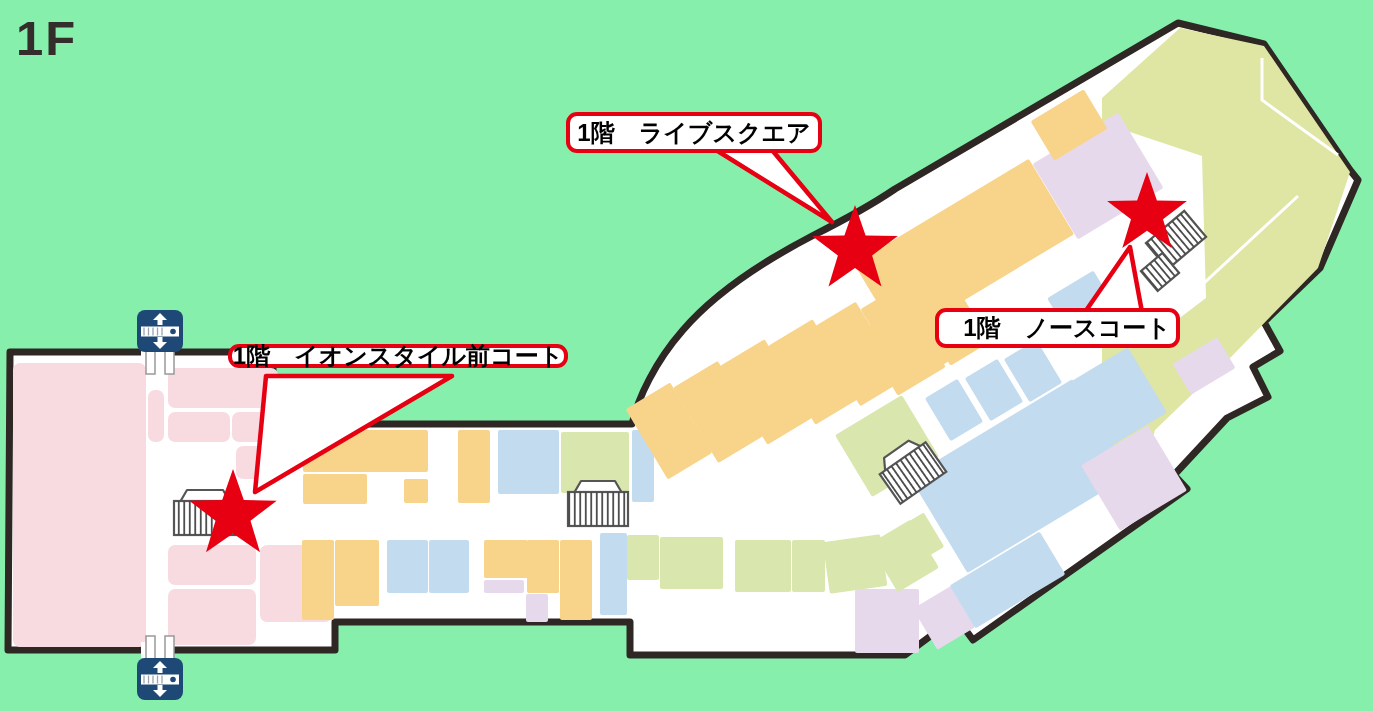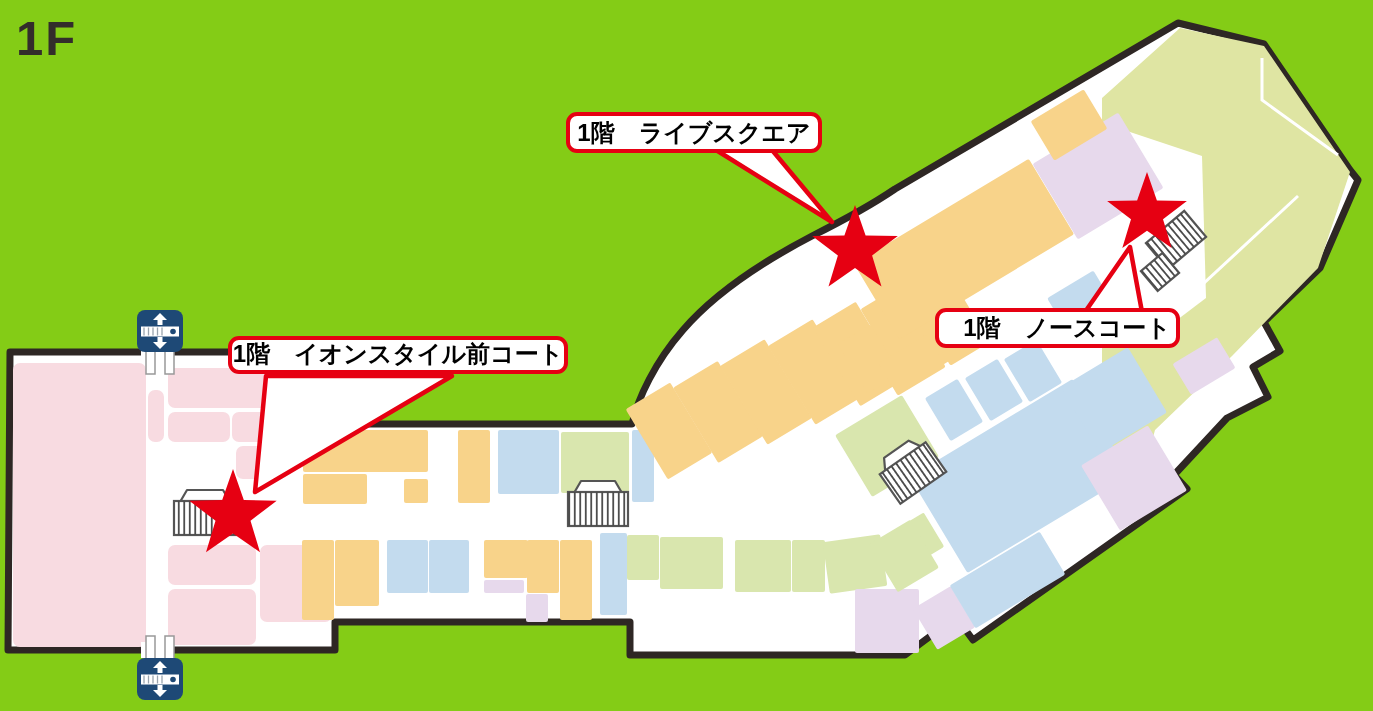--- a/index.html
+++ b/index.html
@@ -1,26 +1,26 @@
 <!DOCTYPE html>
 <html><head>
 <meta charset="utf-8">
 <style>
   html,body{margin:0;padding:0;background:#fff;}
   .stage{
-    position:relative;width:1373px;height:711px;background:#84cc16;overflow:hidden;
+    position:relative;width:1373px;height:711px;background:#86efac;overflow:hidden;
     font-family:"Liberation Sans","DejaVu Sans",sans-serif;
   }
   .stage svg{position:absolute;left:0;top:0;}
   .floor-title{
     position:absolute;left:16px;top:10px;z-index:6;
     font-size:49px;font-weight:bold;color:#332d2b;letter-spacing:2px;
   }
   .callout{
-    position:absolute;z-index:5;display:flex;align-items:flex-end;justify-content:center;
+    position:absolute;z-index:5;display:flex;align-items:center;justify-content:center;
     background:#fff;border:4px solid #e60012;border-radius:11px;box-sizing:border-box;
     font-weight:bold;font-size:24px;color:#000;white-space:nowrap;padding:0 6px;
   }
 </style>
 </head>
 <body>
 
 <div class="stage">
   <svg id="map-svg" width="1373" height="711" viewBox="0 0 1373 711">
       <defs>
@@ -158,16 +158,16 @@
     </svg>
 
   <div class="floor-title">1F</div>
 
   <div class="callout" style="left: 566px; top: 112px; width: 256px; height: 41px;">
     <span>1階　ライブスクエア</span>
   </div>
   <div class="callout" style="left: 935px; top: 308px; width: 245px; height: 40px; padding-left: 25px;">
     <span>1階　ノースコート</span>
   </div>
-  <div class="callout" style="left: 228px; top: 336px; width: 340px; height: 38px;">
+  <div class="callout" style="left: 228px; top: 344px; width: 340px; height: 24px;">
     <span>1階　イオンスタイル前コート</span>
   </div>
 </div>
 
 </body></html>

